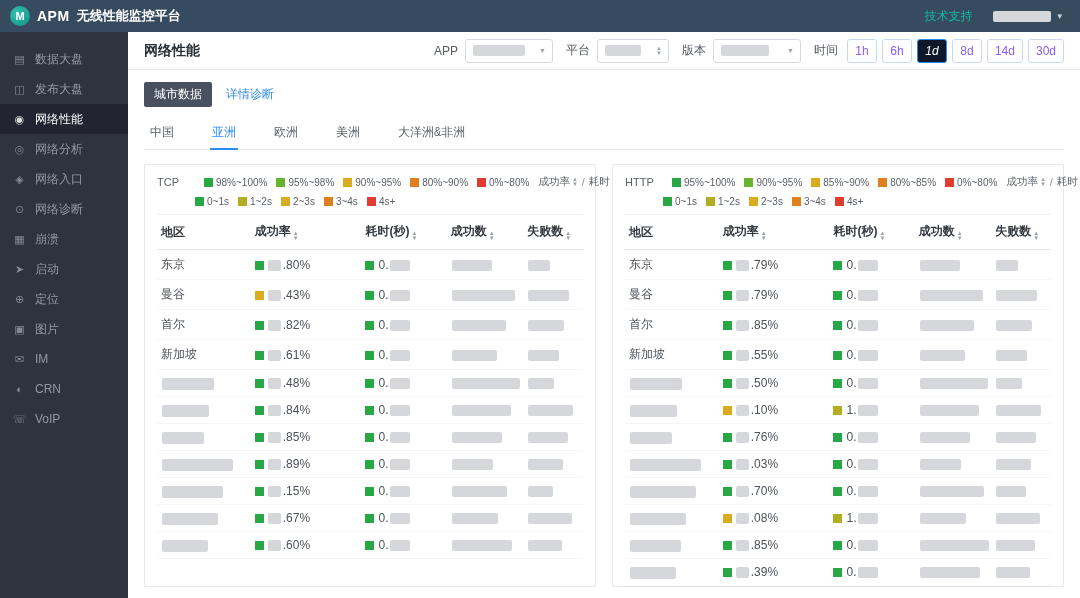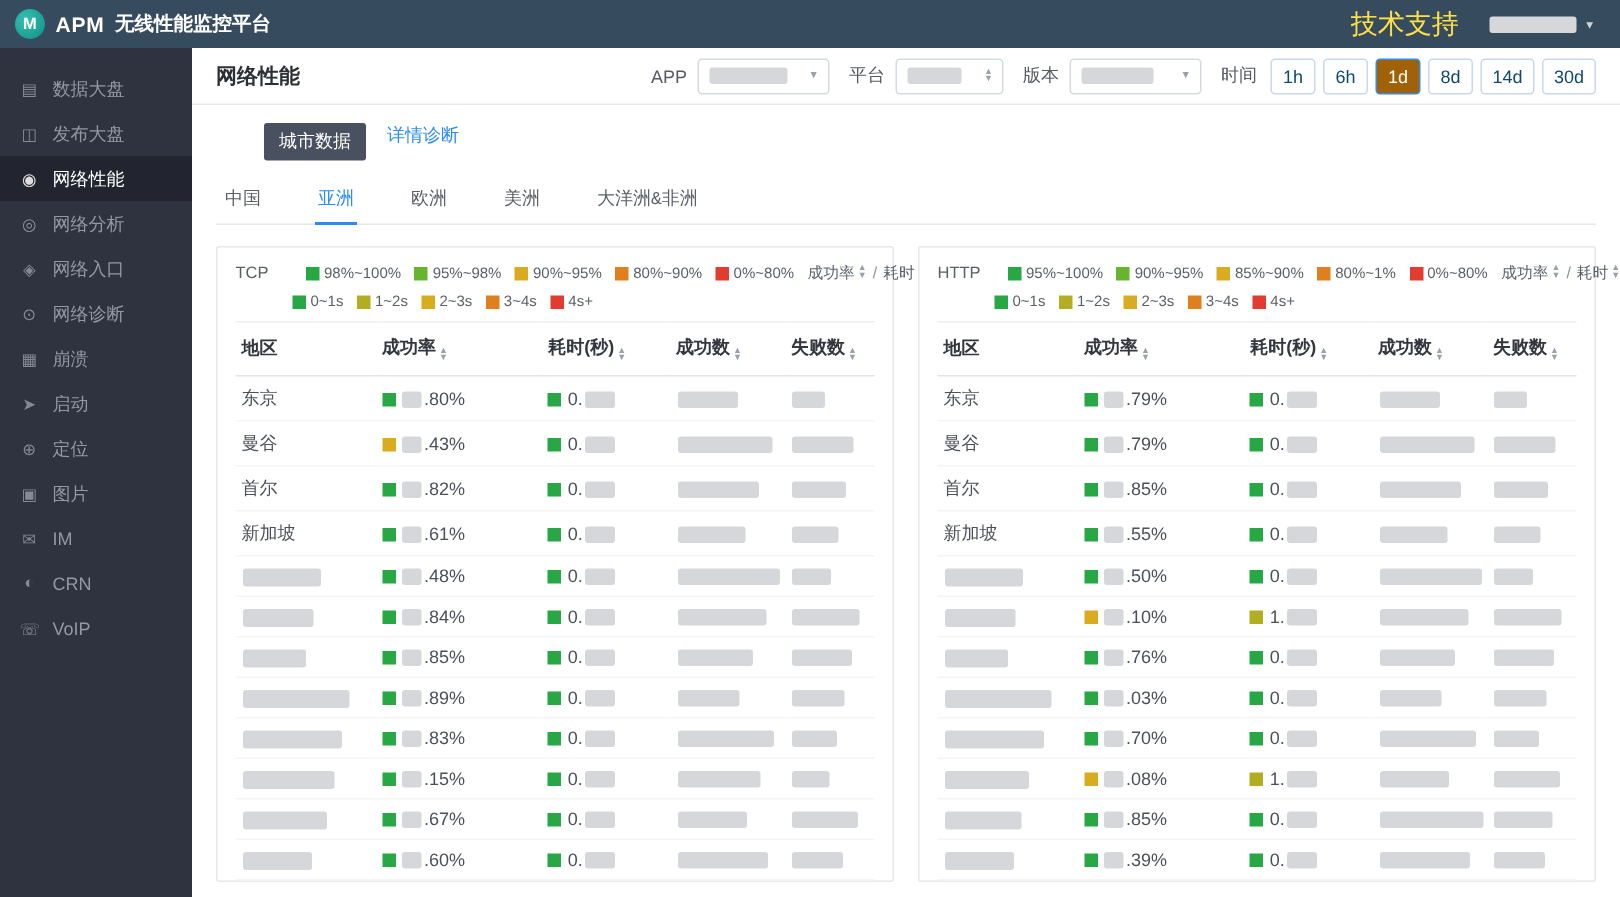--- a/index.html
+++ b/index.html
@@ -9,21 +9,21 @@
   
   .topbar { height:32px; background:#374b5e; display:flex; align-items:center;
     justify-content:space-between; padding:0 18px 0 10px; }
   .topbar-left { display:flex; align-items:center; gap:7px; }
   .logo-circle { width:20px; height:20px; border-radius:50%;
     background:radial-gradient(circle at 35% 35%, #35c0b0, #0f8f86);
     color:#fff; font-size:11px; font-weight:bold; display:flex; align-items:center; justify-content:center; }
   .logo-text { color:#fff; font-weight:bold; font-size:14px; letter-spacing:.5px; }
   .app-title { color:#fff; font-weight:bold; font-size:13px; }
   .topbar-right { display:flex; align-items:center; gap:20px; }
-  .support { color:#fde047; font-size:18px; cursor:pointer; }
+  .support { color:#14b8a6; font-size:12px; cursor:pointer; }
   .user-chip { display:flex; align-items:center; gap:5px; cursor:pointer; }
   .user-redact { background:#b7c0c9; height:13px; }
   .caret { color:#cdd4da; font-size:9px; }
 
   
   .layout { display:flex; height:566px; }
   .sidebar { width:128px; background:#2f333f; padding-top:12px; flex-shrink:0; }
   .side-item { height:30px; display:flex; align-items:center; gap:9px; padding:0 13px;
     color:#9298a5; font-size:12px; cursor:pointer; }
   .side-item.active { background:#222530; color:#fff; }
@@ -37,26 +37,26 @@
   .f-label { font-size:12px; color:#565b63; margin-left:6px; }
   .select-box { height:24px; border:1px solid #d5dae2; border-radius:3px; background:#fff;
     display:inline-flex; align-items:center; justify-content:space-between; gap:6px;
     padding:0 6px; min-width:88px; cursor:pointer; }
   .select-box.narrow { min-width:72px; }
   .caret-down { font-size:7px; color:#9aa1ab; }
   .stepper { display:inline-flex; flex-direction:column; }
   .stepper i, .sorter i { font-style:normal; font-size:6px; line-height:5px; color:#9aa1ab; }
   .time-group { display:flex; gap:5px; margin-left:2px; }
   .time-btn { height:24px; min-width:30px; padding:0 7px; border:1px solid #c9d8ee; border-radius:3px;
-    background:#fff; color:#0c4a6e; font-size:12px; cursor:pointer; font-family:inherit; }
-  .time-btn.active { background:#a16207; border-color:#2d8cf0; color:#fff; }
+    background:#fff; color:#8b5cf6; font-size:12px; cursor:pointer; font-family:inherit; }
+  .time-btn.active { background:#0f172a; border-color:#2d8cf0; color:#fff;font-style:italic; }
 
   
   .content { flex:1; padding:10px 16px 0; overflow:hidden; background:#fff; }
-  .tabs-row { display:flex; align-items:flex-start; gap:14px; padding:2px 0 10px;margin-left:32px; }
+  .tabs-row { display:flex; align-items:center; gap:14px; padding:2px 0 10px; }
   .chip { background:#49505f; color:#fff; font-size:12px; padding:4px 10px; border-radius:2px; cursor:pointer; }
   .link { color:#2d8cf0; font-size:12px; cursor:pointer; }
   .region-tabs { display:flex; gap:34px; border-bottom:1px solid #e6e8eb; padding:0 4px; }
   .region-tab { font-size:12px; color:#5a5f68; padding:7px 2px; cursor:pointer;
     border-bottom:2px solid transparent; margin-bottom:-1px;font-family:Liberation Mono, monospace; }
   .region-tab.active { color:#2d8cf0; border-bottom-color:#2d8cf0; }
 
   .panels { display:flex; gap:16px; margin-top:14px; }
   .panel { flex:1; border:1px solid #e6e8eb; border-radius:2px; padding:10px 12px 0; background:#fff; min-width:0; }
   .legend-row { display:flex; align-items:center; gap:9px; margin-bottom:7px; }
@@ -341,27 +341,20 @@
                   <td><span class="redact" style="width: 40px;"></span></td>
                 </tr>
                 <tr>
                   <td class="region-cell"><span class="redact" style="width: 71px;"></span></td>
                   <td><span class="sq" style="background: rgb(39, 168, 68);"></span><span class="redact" style="width: 13px;"></span><span class="val">.89%</span></td>
                   <td><span class="sq" style="background: rgb(39, 168, 68);"></span><span class="val">0.</span><span class="redact" style="width: 20px;"></span></td>
                   <td><span class="redact" style="width: 41px;"></span></td>
                   <td><span class="redact" style="width: 35px;"></span></td>
                 </tr>
                 <tr>
-                  <td class="region-cell"><span class="redact" style="width: 66px;"></span></td>
-                  <td><span class="sq" style="background: rgb(39, 168, 68);"></span><span class="redact" style="width: 13px;"></span><span class="val">.83%</span></td>
-                  <td><span class="sq" style="background: rgb(39, 168, 68);"></span><span class="val">0.</span><span class="redact" style="width: 20px;"></span></td>
-                  <td><span class="redact" style="width: 64px;"></span></td>
-                  <td><span class="redact" style="width: 30px;"></span></td>
-                </tr>
-                <tr>
                   <td class="region-cell"><span class="redact" style="width: 61px;"></span></td>
                   <td><span class="sq" style="background: rgb(39, 168, 68);"></span><span class="redact" style="width: 13px;"></span><span class="val">.15%</span></td>
                   <td><span class="sq" style="background: rgb(39, 168, 68);"></span><span class="val">0.</span><span class="redact" style="width: 20px;"></span></td>
                   <td><span class="redact" style="width: 55px;"></span></td>
                   <td><span class="redact" style="width: 25px;"></span></td>
                 </tr>
                 <tr>
                   <td class="region-cell"><span class="redact" style="width: 56px;"></span></td>
                   <td><span class="sq" style="background: rgb(39, 168, 68);"></span><span class="redact" style="width: 13px;"></span><span class="val">.67%</span></td>
                   <td><span class="sq" style="background: rgb(39, 168, 68);"></span><span class="val">0.</span><span class="redact" style="width: 20px;"></span></td>
@@ -388,21 +381,21 @@
               <span class="legend-item">
                 <span class="sq" style="background: rgb(103, 180, 46);"></span>
                 <span>90%~95%</span>
               </span>
               <span class="legend-item">
                 <span class="sq" style="background: rgb(217, 171, 30);"></span>
                 <span>85%~90%</span>
               </span>
               <span class="legend-item">
                 <span class="sq" style="background: rgb(224, 127, 29);"></span>
-                <span>80%~1%</span>
+                <span>80%~85%</span>
               </span>
               <span class="legend-item">
                 <span class="sq" style="background: rgb(226, 59, 48);"></span>
                 <span>0%~80%</span>
               </span>
               <span class="sort-label">
                 <span>成功率</span>
                 <span class="sorter">
                   <i>▲</i>
                   <i>▼</i>

